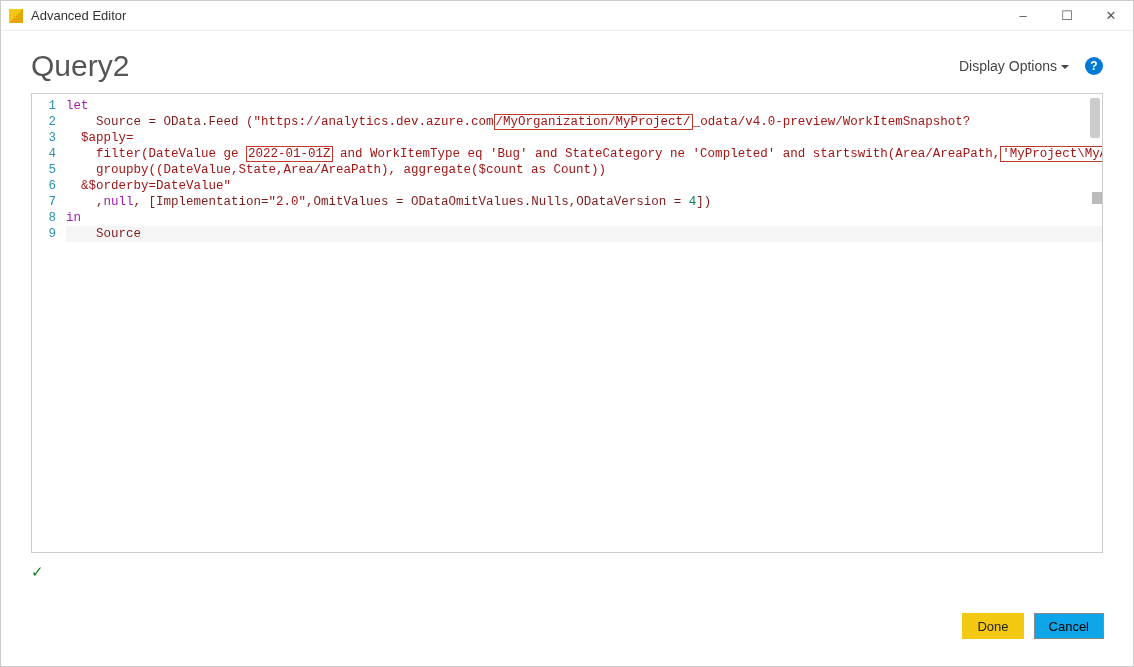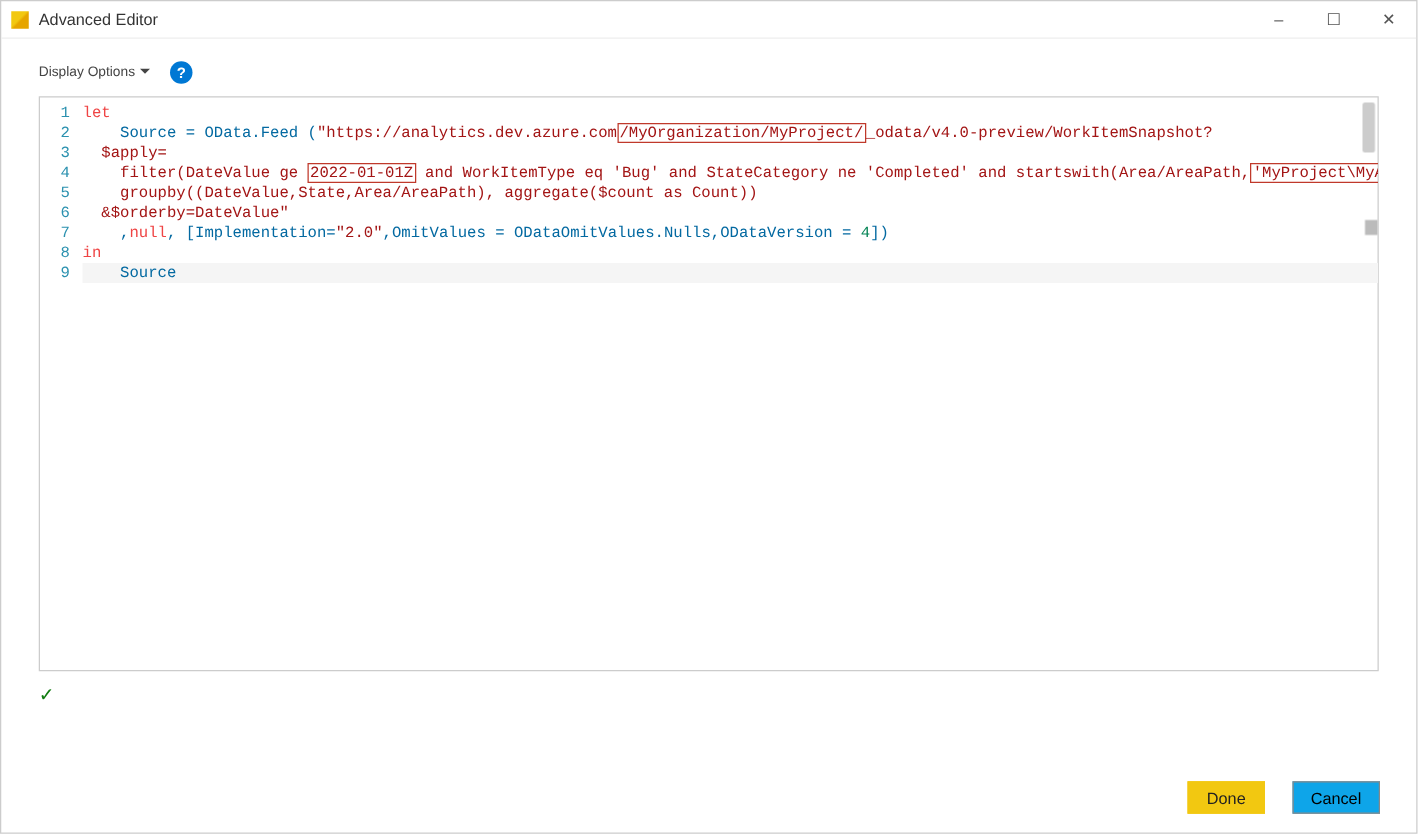--- a/index.html
+++ b/index.html
@@ -34,21 +34,21 @@
     align-items: center;
     padding: 18px 30px 10px 30px;
   }
   .header h1 {
     font-weight: 300;
     font-size: 30px;
     margin: 0;
     color: #555;
     flex: 1;
   }
-  .display-options { font-size: 11px; color: #444; cursor: pointer; display:flex; align-items:center; gap:4px; margin-right:16px;}
+  .display-options { font-size: 14px; color: #444; cursor: pointer; display:flex; align-items:center; gap:4px; margin-right:16px;}
   .help-icon {
     width: 18px; height: 18px; border-radius: 50%;
     background: #0078d4; color: #fff; font-weight:bold;
     display:flex; align-items:center; justify-content:center; font-size:12px;
   }
   .editor-wrap {
     margin: 0 30px;
     border: 1px solid #ccc;
     height: 460px;
     position: relative;
@@ -72,42 +72,42 @@
   }
   .gutter div { height: 16px; }
   .code {
     flex: 1;
     white-space: pre;
     color: #333;
     position: relative;
   }
   .code-line { height: 16px; position: relative; }
   .code-line.highlight-row { background: #f5f5f5; }
-  .kw { color: #ef4444; }
+  .kw { color: #a21caf; }
   .str { color: #a31515; }
   .num { color: #098658; }
-  .ident { color: #0369a1; }
+  .ident { color: #7f1d1d; }
   .redbox { border: 1.5px solid #c0392b; padding: 0 1px; margin: -1px 0; display:inline-block; line-height:14px;}
   .vscroll { position:absolute; right:2px; top:4px; width:10px; height:40px; background:#ccc; border-radius:2px; }
   .hscroll-mark { position:absolute; right:0; top:98px; width:10px; height:12px; background:#bbb; }
   .status {
     margin: 10px 30px 0 30px;
     display: flex;
     align-items: center;
     gap: 6px;
     color: #444;
     font-size: 13px;
   }
   .check { color: #107c10; font-size: 15px; }
   .footer {
     position: absolute;
-    bottom: 16px;
+    bottom: 28px;
     right: 30px;
     display: flex;
-    gap: 22px;
+    gap: 10px;
   }
   .btn {
     min-width: 58px;
     height: 26px;
     padding: 0 14px;
     border: 1px solid #888;
     background: #0ea5e9;
     font-size: 13px;
     cursor: pointer;
   }
@@ -124,20 +124,21 @@
 <div class="titlebar">
   <div class="logo"></div>
   <div class="title">Advanced Editor</div>
   <div class="spacer"></div>
   <div class="win-btn">–</div>
   <div class="win-btn">☐</div>
   <div class="win-btn">✕</div>
 </div>
 
 <div class="header">
+  <h1>Query2</h1>
   <div class="display-options">
     <span>Display Options</span>
     <span class="caret-down"></span>
   </div>
   <div class="help-icon">?</div>
 </div>
 
 <div class="editor-wrap">
   <div class="editor">
     <div class="gutter" id="gutter">

